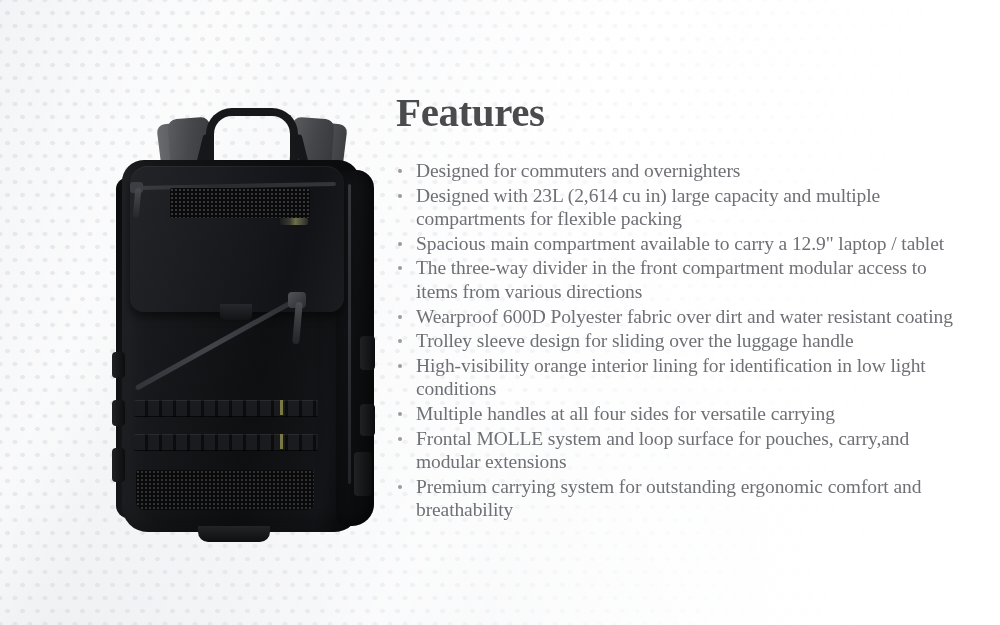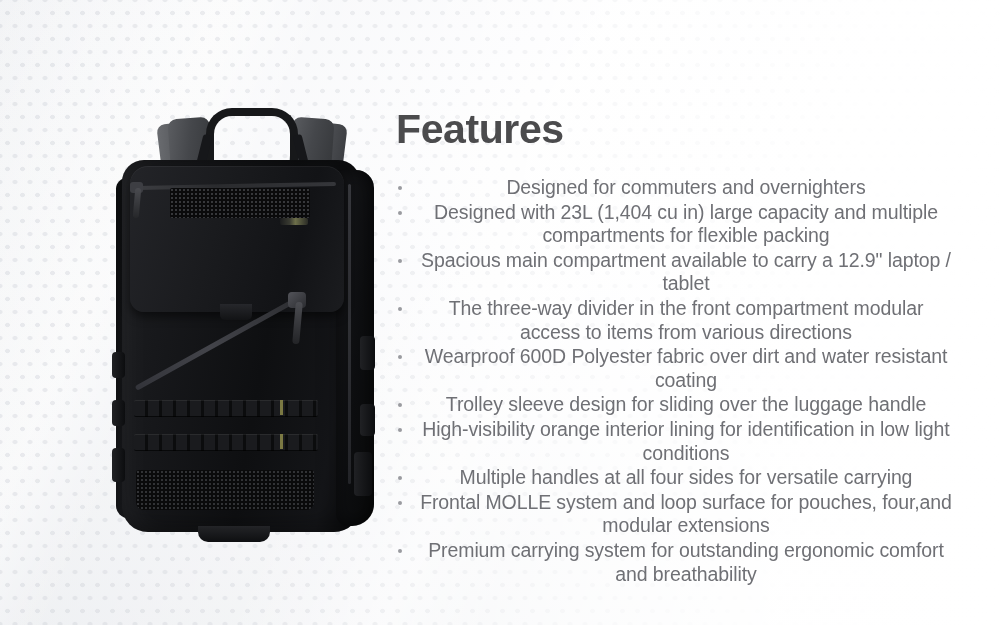--- a/index.html
+++ b/index.html
@@ -334,36 +334,36 @@
     width: 3px;
     height: 300px;
     background: linear-gradient(180deg, #3a3b40, #232428);
     border-radius: 2px;
   }
 
   
   #content {
     position: absolute;
     left: 396px;
-    top: 107px;
+    top: 90px;
     width: 560px;
+    font-family: Liberation Serif, serif;
   }
   #heading {
     font-size: 41px;
     font-weight: bold;
     color: #4b4b4d;
     letter-spacing: -0.4px;
     margin: 0 0 24px 0;
     line-height: 1.1;
   }
   #bullets {
     list-style: none;
     margin: 0;
     padding: 0;
-    text-align: center;
   }
   #bullets li {
     position: relative;
     padding-left: 20px;
     font-size: 19.5px;
     line-height: 23.6px;
     color: #6f7075;
     margin: 0 0 1px 0;
     letter-spacing: -0.1px;
   }
@@ -429,25 +429,25 @@
     <div class="side-loop l3"></div>
     <div class="side-loop r1"></div>
     <div class="side-loop r2"></div>
     <div class="side-loop r3"></div>
   </div>
 
   <div id="content">
     <h1 id="heading">Features</h1>
     <ul id="bullets">
       <li>Designed for commuters and overnighters</li>
-      <li>Designed with 23L (1,404 cu in) large capacity and multiple compartments for flexible packing</li>
+      <li>Designed with 23L (2,614 cu in) large capacity and multiple compartments for flexible packing</li>
       <li>Spacious main compartment available to carry a 12.9" laptop / tablet</li>
       <li>The three-way divider in the front compartment modular access to items from various directions</li>
       <li>Wearproof 600D Polyester fabric over dirt and water resistant coating</li>
       <li>Trolley sleeve design for sliding over the luggage handle</li>
       <li>High-visibility orange interior lining for identification in low light conditions</li>
       <li>Multiple handles at all four sides for versatile carrying</li>
-      <li>Frontal MOLLE system and loop surface for pouches, four,and modular extensions</li>
+      <li>Frontal MOLLE system and loop surface for pouches, carry,and modular extensions</li>
       <li>Premium carrying system for outstanding ergonomic comfort and breathability</li>
     </ul>
   </div>
 
 </div>
 
 </body></html>

